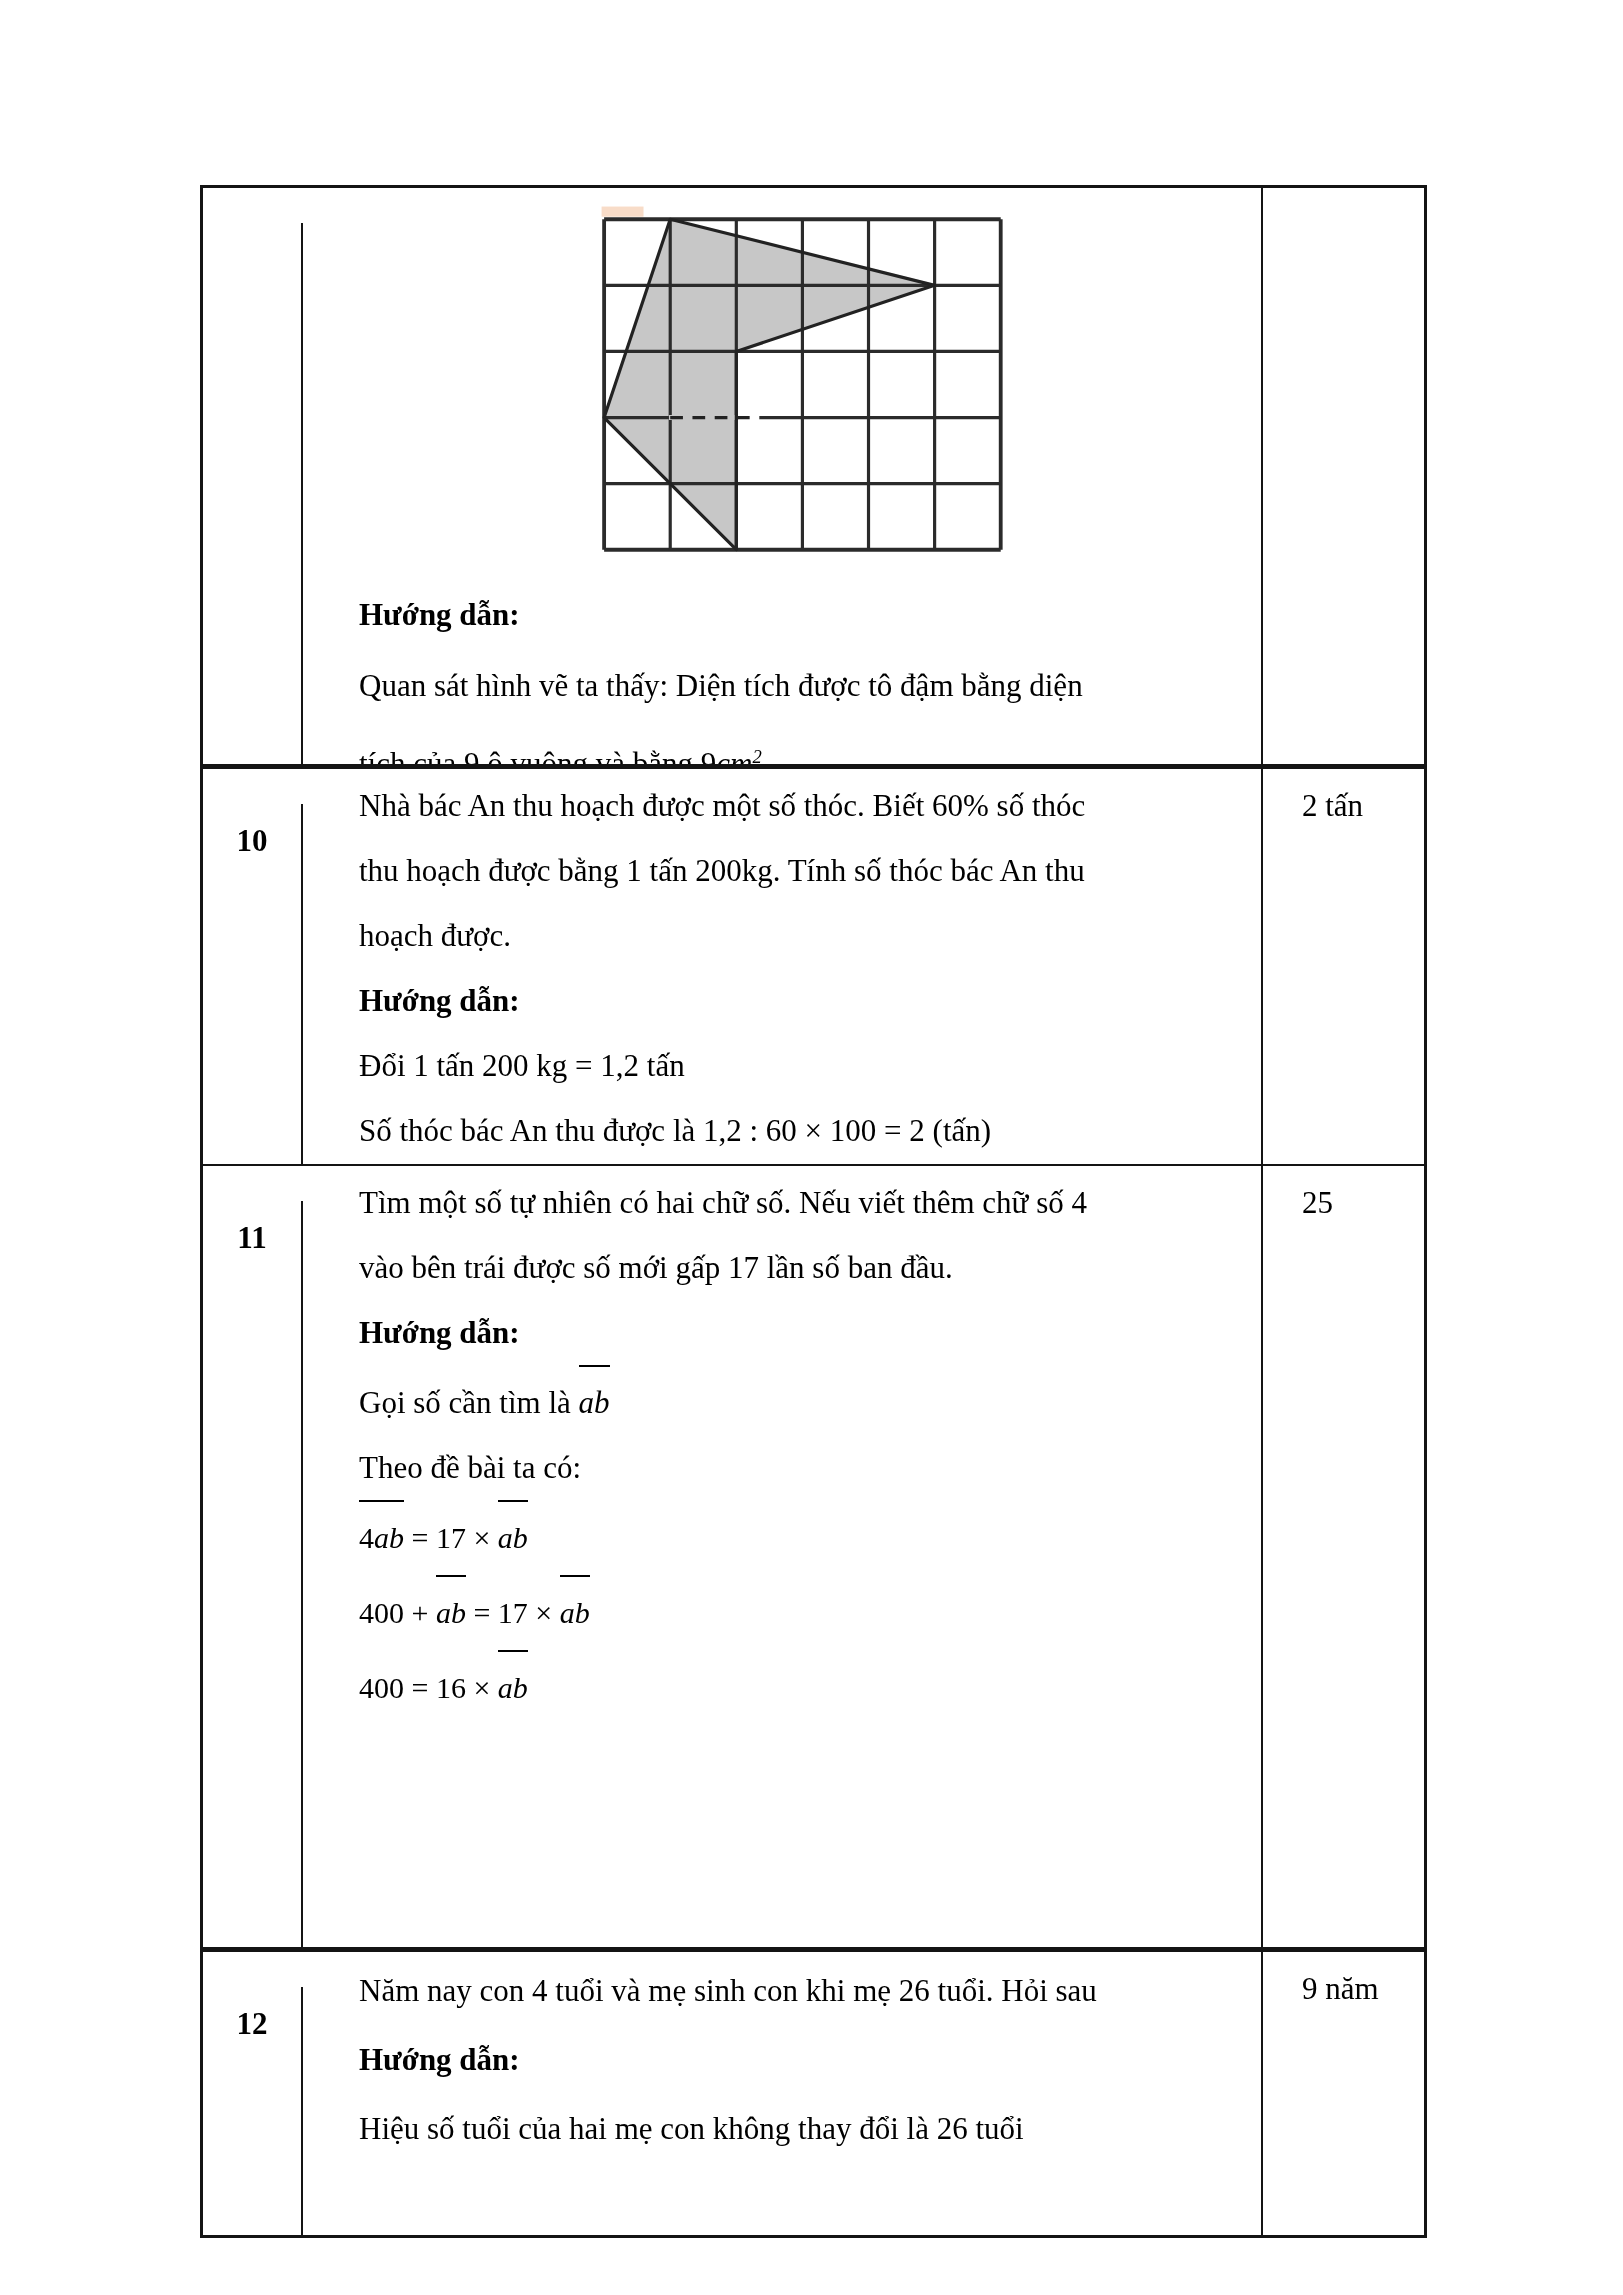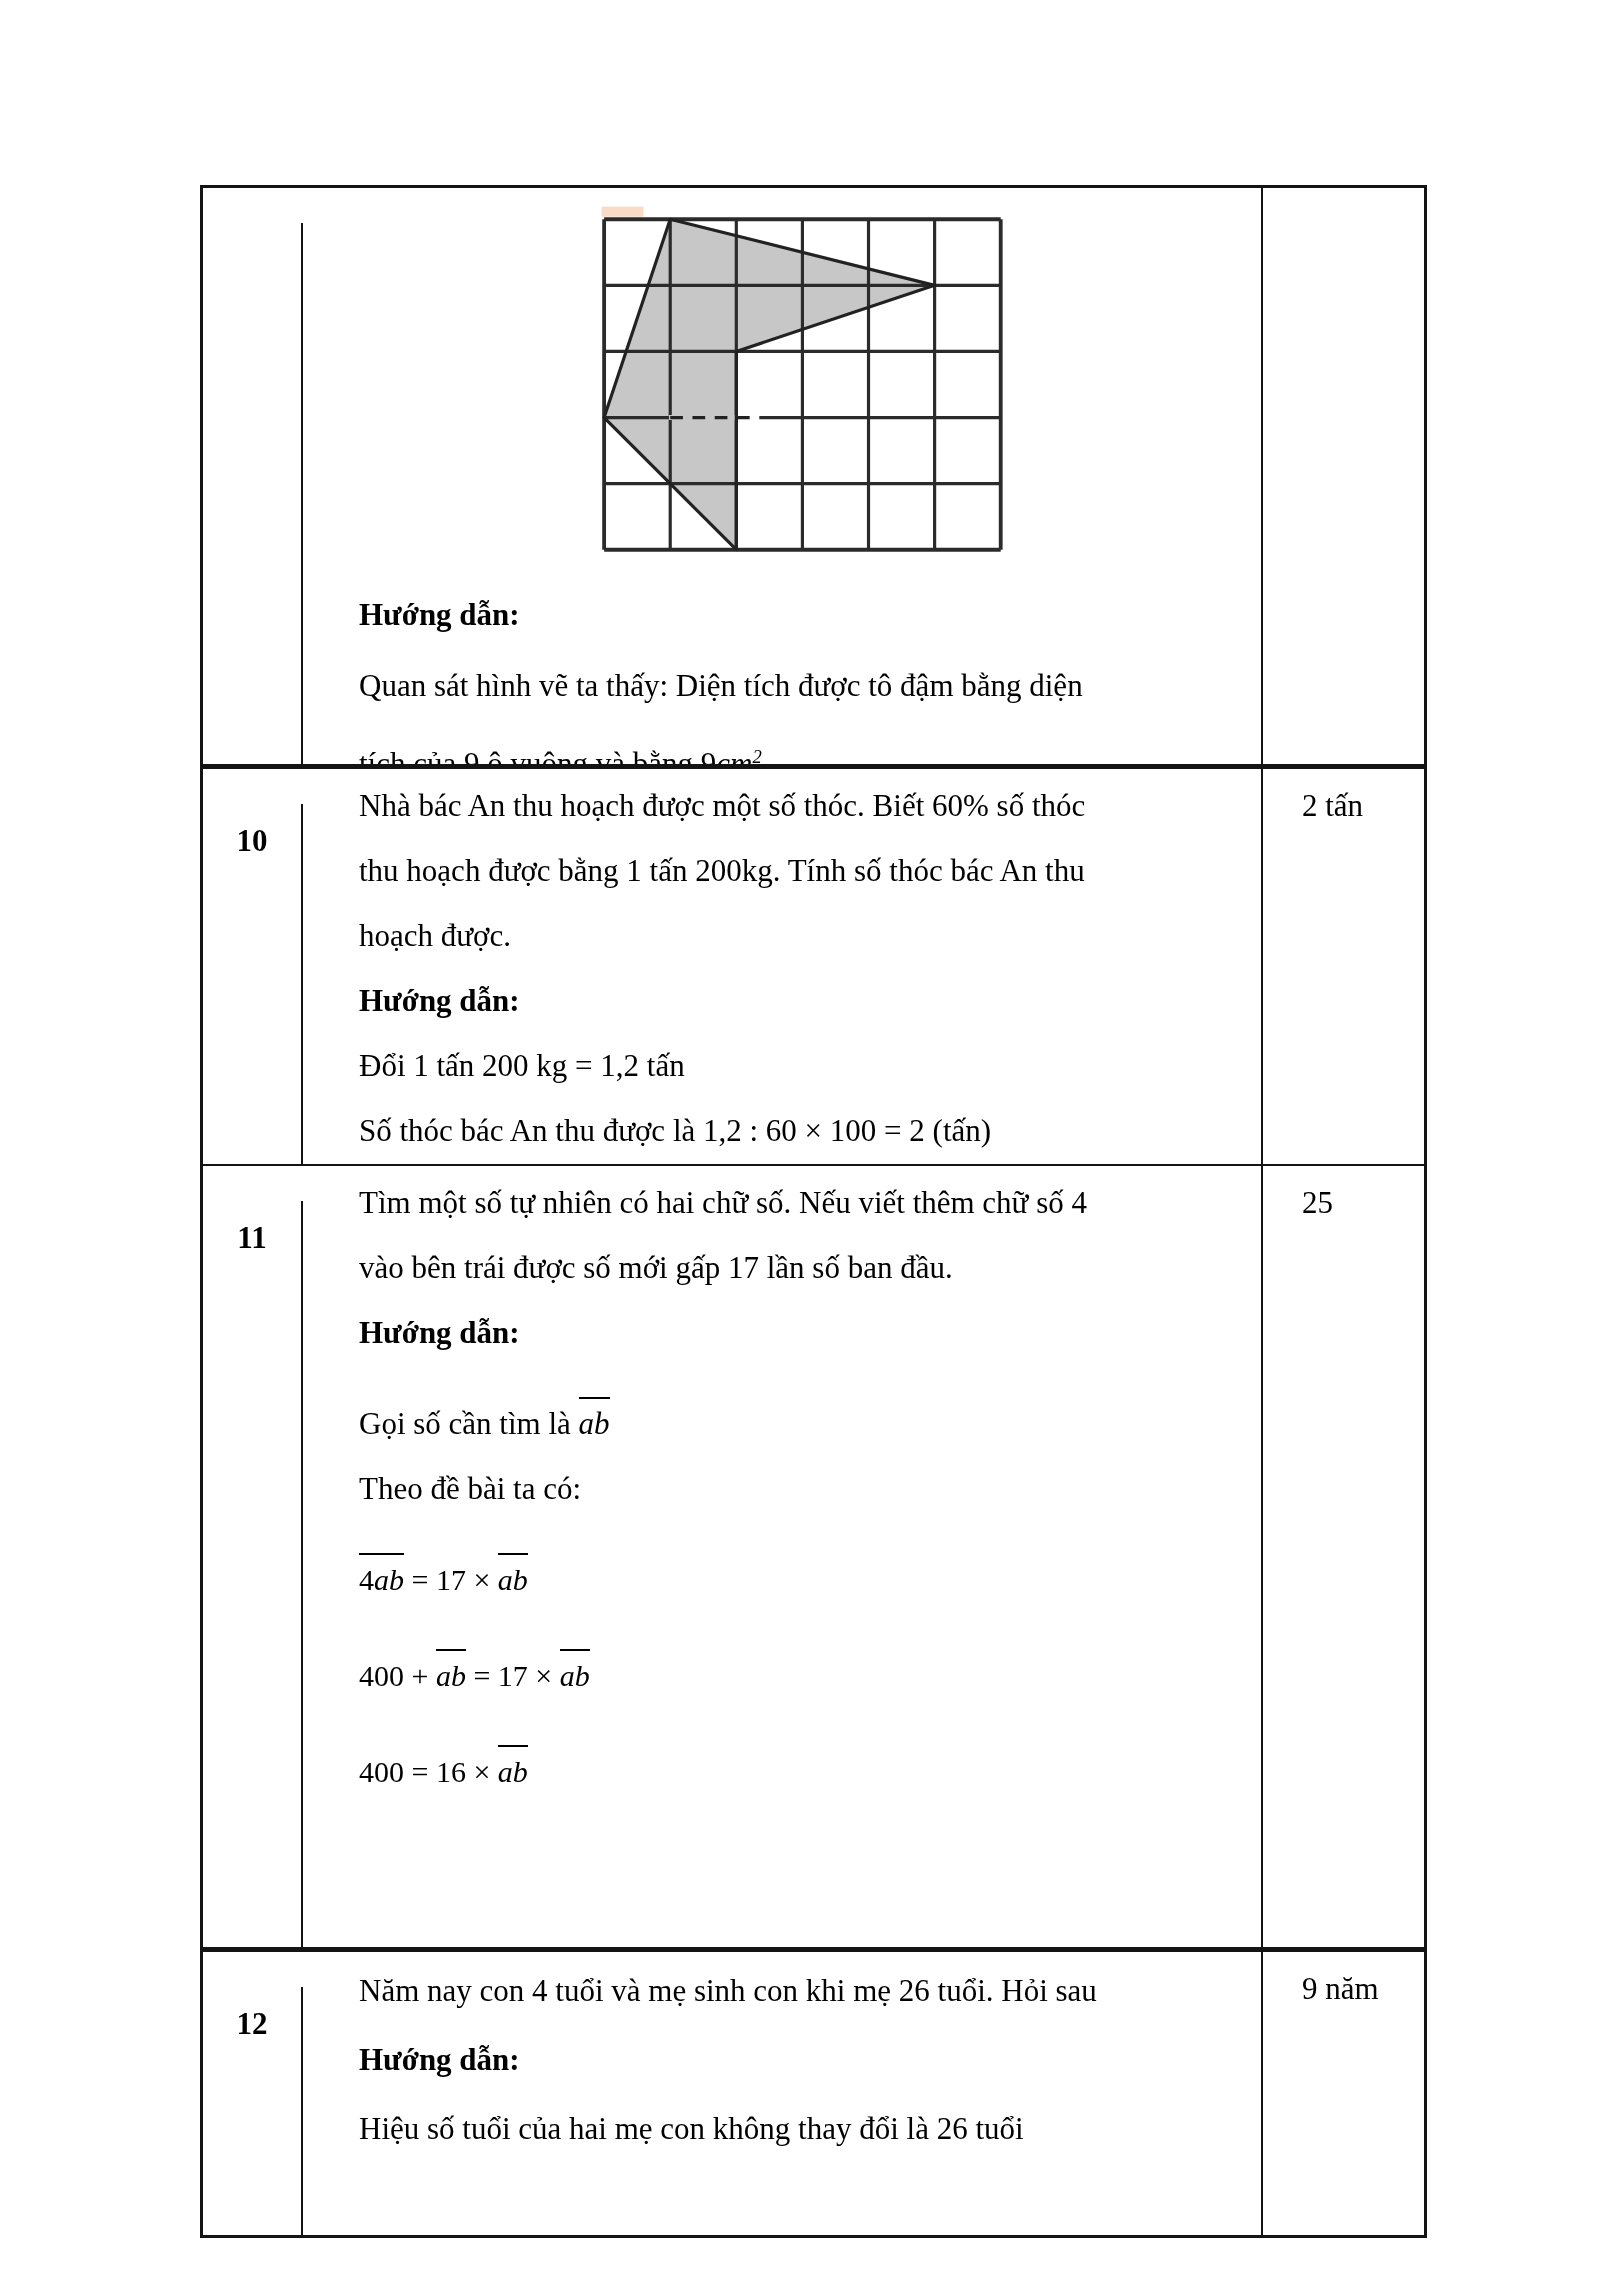--- a/index.html
+++ b/index.html
@@ -17,21 +17,21 @@
   .r9{height:576px;} .r10{height:400px;} .r11{height:783px;} .r12{height:288px;}
   .line{white-space:nowrap;font-size:31px;}
   .r9  .line{line-height:71px;}
   .r10 .line{line-height:65px;}
   .r11 .line{line-height:65px;}
   .r12 .line{line-height:69px;}
   .line.hd{font-weight:bold;}
   .line.e{line-height:75px;font-size:30px;}
   .i{font-style:italic;}
   .sup{font-style:italic;font-size:0.6em;vertical-align:super;}
-  .ov{display:inline-block;border-top:2.6px solid #000;padding-top:9px;line-height:1.05;margin-top:32px;}
+  .ov{display:inline-block;border-top:2.6px solid #000;padding-top:20px;line-height:1.05;}
   .figwrap{margin:11.8px 0 14.4px 239px;width:419px;height:361px;}
 </style>
 </head>
 <body>
 
 <div class="page">
   <div class="tbl">
 
     <div class="trow r9">
       <div class="cell cnum"></div>

